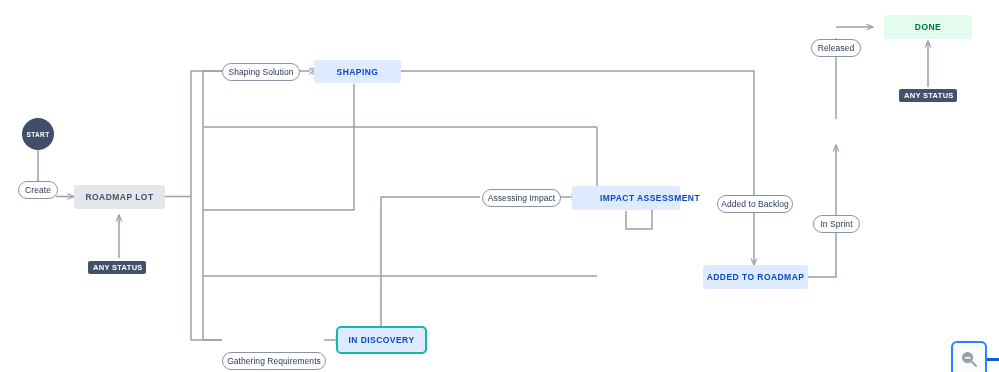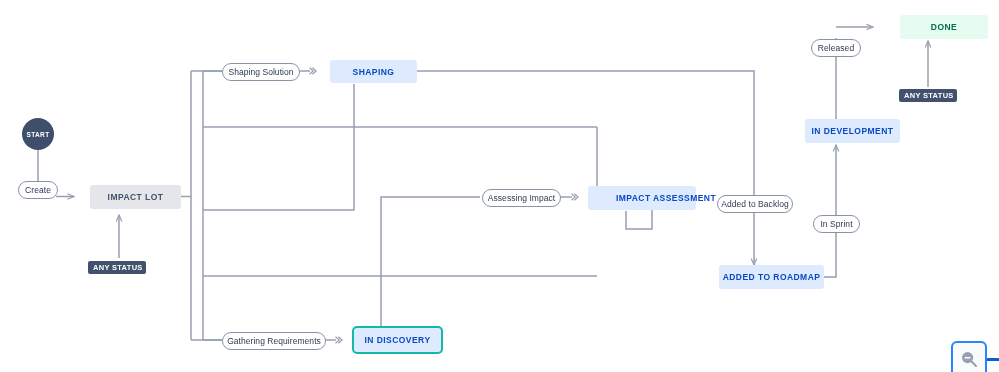--- a/index.html
+++ b/index.html
@@ -34,21 +34,20 @@
     display: flex;
     align-items: center;
     justify-content: center;
     text-align: center;
     font-size: 8.5px;
     font-weight: bold;
     letter-spacing: 0.45px;
     border-radius: 3px;
     white-space: nowrap;
     z-index: 3;
-    margin-left: 16px;
   }
   .node-grey {
     background: #e4e6ea;
     color: #42526e;
   }
   .node-blue {
     background: #deebff;
     color: #0b48c4;
   }
   .node-green {
@@ -193,60 +192,57 @@
       <path d="M928,87 L928,41" marker-end="url(#arrowfill)"></path>
 
     </g>
   </svg>
 
   <div class="start-node" style="left:22px; top:118px; width:32px; height:32px;">
     <span>START</span>
   </div>
 
   <div class="node node-grey" style="left:74px; top:185px; width:91px; height:24px;">
-    <span>IMPACT LOT</span>
+    <span>ROADMAP LOT</span>
   </div>
 
   <div class="node node-blue" style="left:314px; top:60px; width:87px; height:23px;">
     <span>SHAPING</span>
   </div>
 
   <div class="node node-blue" style="left:572px; top:186px; width:108px; height:24px;padding-left:48px;">
     <span>IMPACT ASSESSMENT</span>
   </div>
 
   <div class="node node-selected" style="left:336px; top:326px; width:91px; height:28px;">
     <span>IN DISCOVERY</span>
   </div>
 
   <div class="node node-blue" style="left:703px; top:265px; width:105px; height:24px;">
     <span>ADDED TO ROADMAP</span>
   </div>
 
-  <div class="node node-blue" style="left:789px; top:119px; width:95px; height:24px;">
-    <span>IN DEVELOPMENT</span>
-  </div>
 
   <div class="node node-green" style="left:884px; top:15px; width:88px; height:24px;">
     <span>DONE</span>
   </div>
 
   <div class="pill" style="left:18px; top:181px; width:40px; height:17px;">
     <span>Create</span>
   </div>
 
   <div class="pill" style="left:222px; top:63px; width:78px; height:17px;">
     <span>Shaping Solution</span>
   </div>
 
   <div class="pill" style="left:482px; top:189px; width:79px; height:17px;">
     <span>Assessing Impact</span>
   </div>
 
-  <div class="pill" style="left:222px; top:332px; width:104px; height:17px;">
+  <div class="pill" style="left:222px; top:352px; width:104px; height:17px;">
     <span>Gathering Requirements</span>
   </div>
 
   <div class="pill" style="left:717px; top:195px; width:76px; height:17px;">
     <span>Added to Backlog</span>
   </div>
 
   <div class="pill" style="left:813px; top:215px; width:47px; height:18px;">
     <span>In Sprint</span>
   </div>

